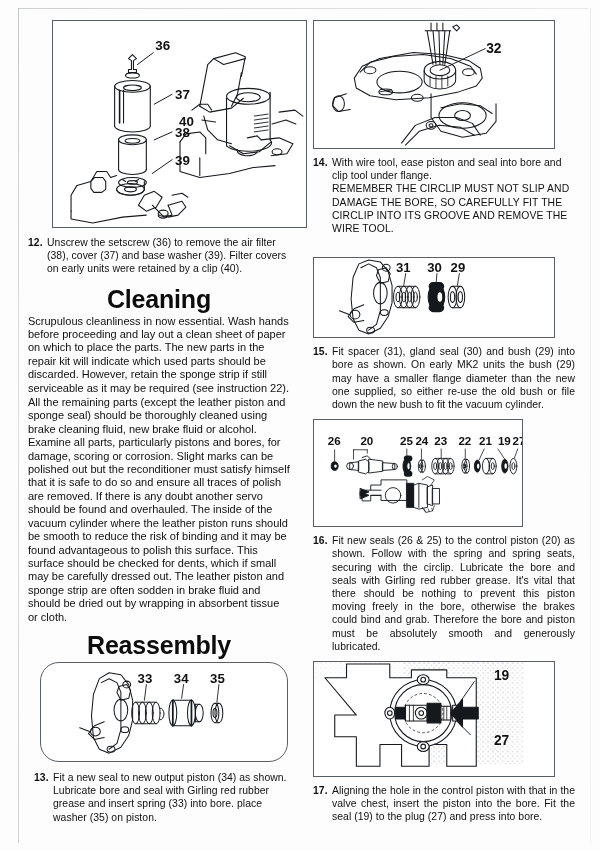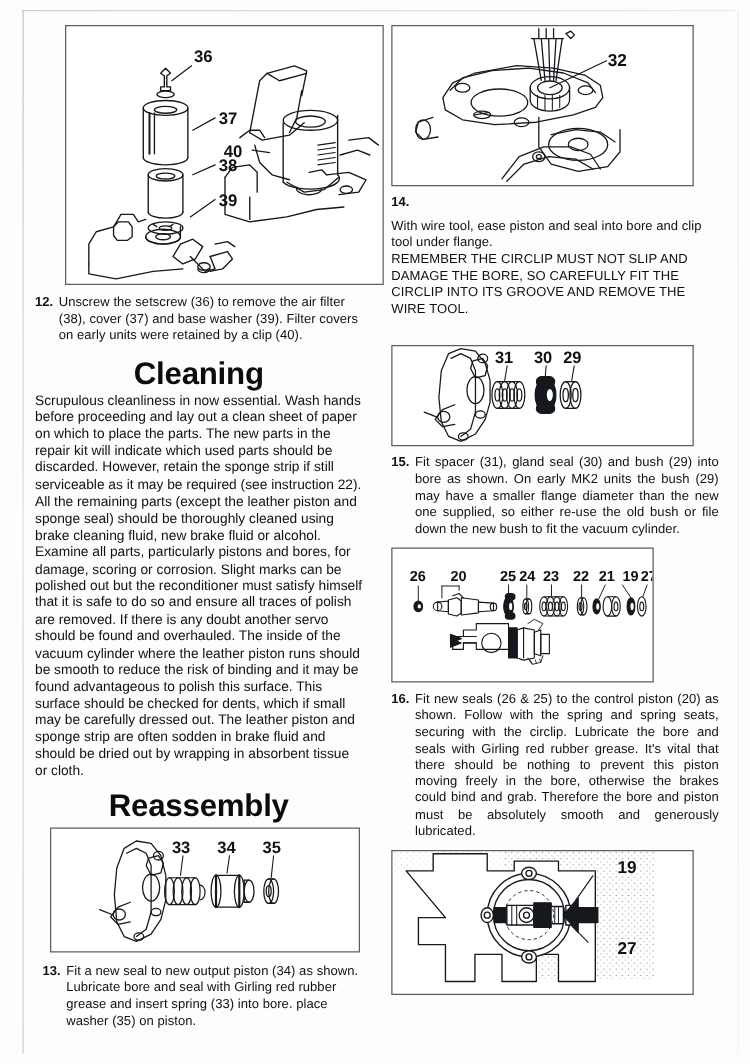--- a/index.html
+++ b/index.html
@@ -186,21 +186,21 @@
       <div class="body">Unscrew the setscrew (36) to remove the air filter (38), cover (37) and base washer (39). Filter covers on early units were retained by a clip (40).</div>
     </div>
 
     <h2 class="section">Cleaning</h2>
 
     <p class="para">Scrupulous cleanliness in now essential. Wash hands before proceeding and lay out a clean sheet of paper on which to place the parts. The new parts in the repair kit will indicate which used parts should be discarded. However, retain the sponge strip if still serviceable as it may be required (see instruction 22).</p>
     <p class="para">All the remaining parts (except the leather piston and sponge seal) should be thoroughly cleaned using brake cleaning fluid, new brake fluid or alcohol. Examine all parts, particularly pistons and bores, for damage, scoring or corrosion. Slight marks can be polished out but the reconditioner must satisfy himself that it is safe to do so and ensure all traces of polish are removed. If there is any doubt another servo should be found and overhauled. The inside of the vacuum cylinder where the leather piston runs should be smooth to reduce the risk of binding and it may be found advantageous to polish this surface. This surface should be checked for dents, which if small may be carefully dressed out. The leather piston and sponge strip are often sodden in brake fluid and should be dried out by wrapping in absorbent tissue or cloth.</p>
 
     <h2 class="section" style="margin-top:7px;">Reassembly</h2>
 
-    <div class="figbox" style="width:248px;height:100px;margin-left:12px;margin-top:2px;">
+    <div class="figbox" style="width:248px;height:100px;margin-left:12px;margin-top:2px;border-radius:19px;">
       <svg class="fig-svg" viewBox="0 0 248 100">
         <g fill="none" stroke="#15181c" stroke-width="1.05" stroke-linejoin="round" stroke-linecap="round">
 
           <path d="M58 16 l10 -6 l12 2 l8 10 l4 16 l0 20 l-4 16 l-8 12 l-12 6 l-10 -4 l-6 -12 l-2 -22 l2 -22 z"></path>
           <path d="M60 20 l8 -4 l8 4 l4 10 l0 38 l-4 14 l-8 6"></path>
           <path d="M78 24 l8 -2 l4 6 l-2 8 l-8 2 l-4 -8 z"></path>
           <ellipse cx="86" cy="22" rx="4" ry="3.5"></ellipse>
           <ellipse cx="80" cy="48" rx="7" ry="11"></ellipse>
           <ellipse cx="84" cy="68" rx="4" ry="3"></ellipse>
           <ellipse cx="70" cy="88" rx="4" ry="3"></ellipse>
@@ -291,21 +291,21 @@
           <ellipse cx="118" cy="106" rx="2" ry="1.6"></ellipse>
 
           <path d="M173 28 l-46 22" stroke-width="0.95"></path>
         </g>
         <g class="lbl" fill="#111111" font-size="14" font-family="'Liberation Sans',sans-serif" font-weight="bold">
           <text x="174" y="32">32</text>
         </g>
       </svg>
     </div>
 
-    <div class="instr" style="margin-top:7px;flex-direction:column;">
+    <div class="instr" style="margin-top:7px;">
       <div class="num">14.</div>
       <div class="body">
         <span>With wire tool, ease piston and seal into bore and clip tool under flange.</span>
         <span class="caution">REMEMBER THE CIRCLIP MUST NOT SLIP AND</span>
         <span class="caution">DAMAGE THE BORE, SO CAREFULLY FIT THE</span>
         <span class="caution">CIRCLIP INTO ITS GROOVE AND REMOVE THE</span>
         <span class="caution">WIRE TOOL.</span>
       </div>
     </div>
 
@@ -506,15 +506,19 @@
 
           <circle cx="110" cy="52" r="20" stroke-width="0.75" stroke-dasharray="2 3"></circle>
         </g>
         <g class="lbl" fill="#111111" font-size="14" font-family="'Liberation Sans',sans-serif" font-weight="bold">
           <text x="182" y="18">19</text>
           <text x="182" y="84">27</text>
         </g>
       </svg>
     </div>
 
+    <div class="instr justify" style="margin-top:7px;">
+      <div class="num">17.</div>
+      <div class="body">Aligning the hole in the control piston with that in the valve chest, insert the piston into the bore. Fit the seal (19) to the plug (27) and press into bore.</div>
+    </div>
 
   </div>
 </div>
 
 </body></html>

